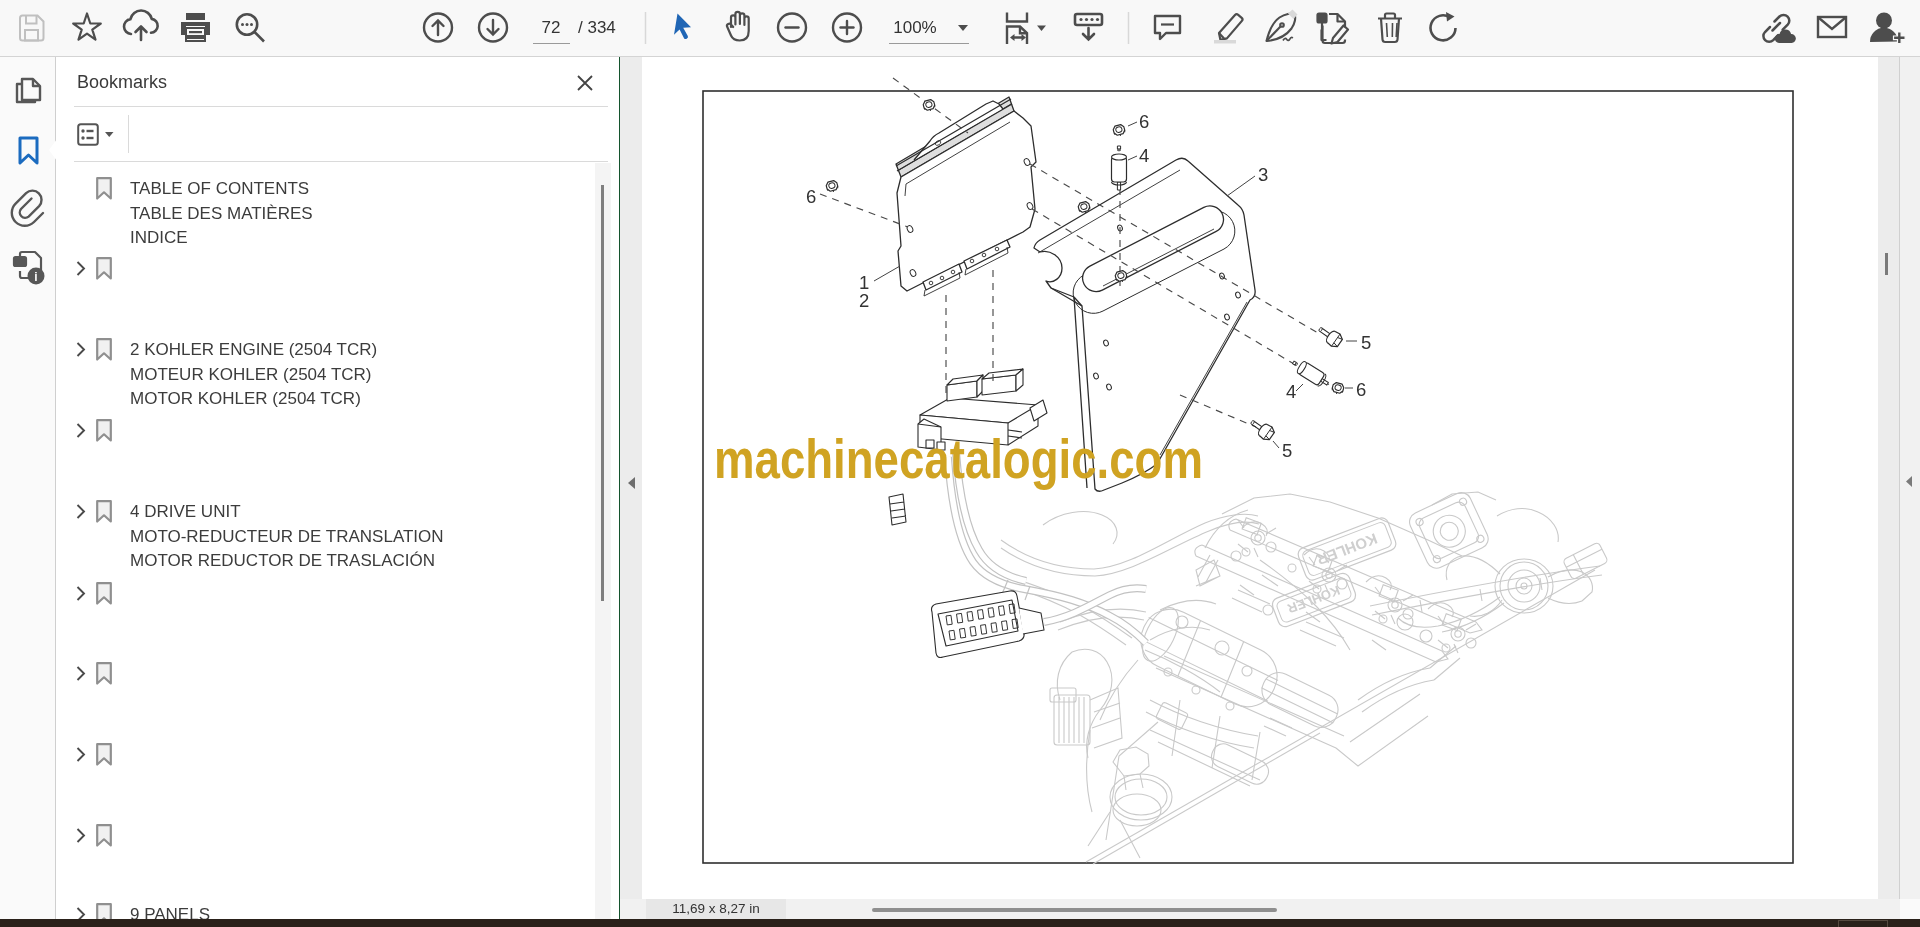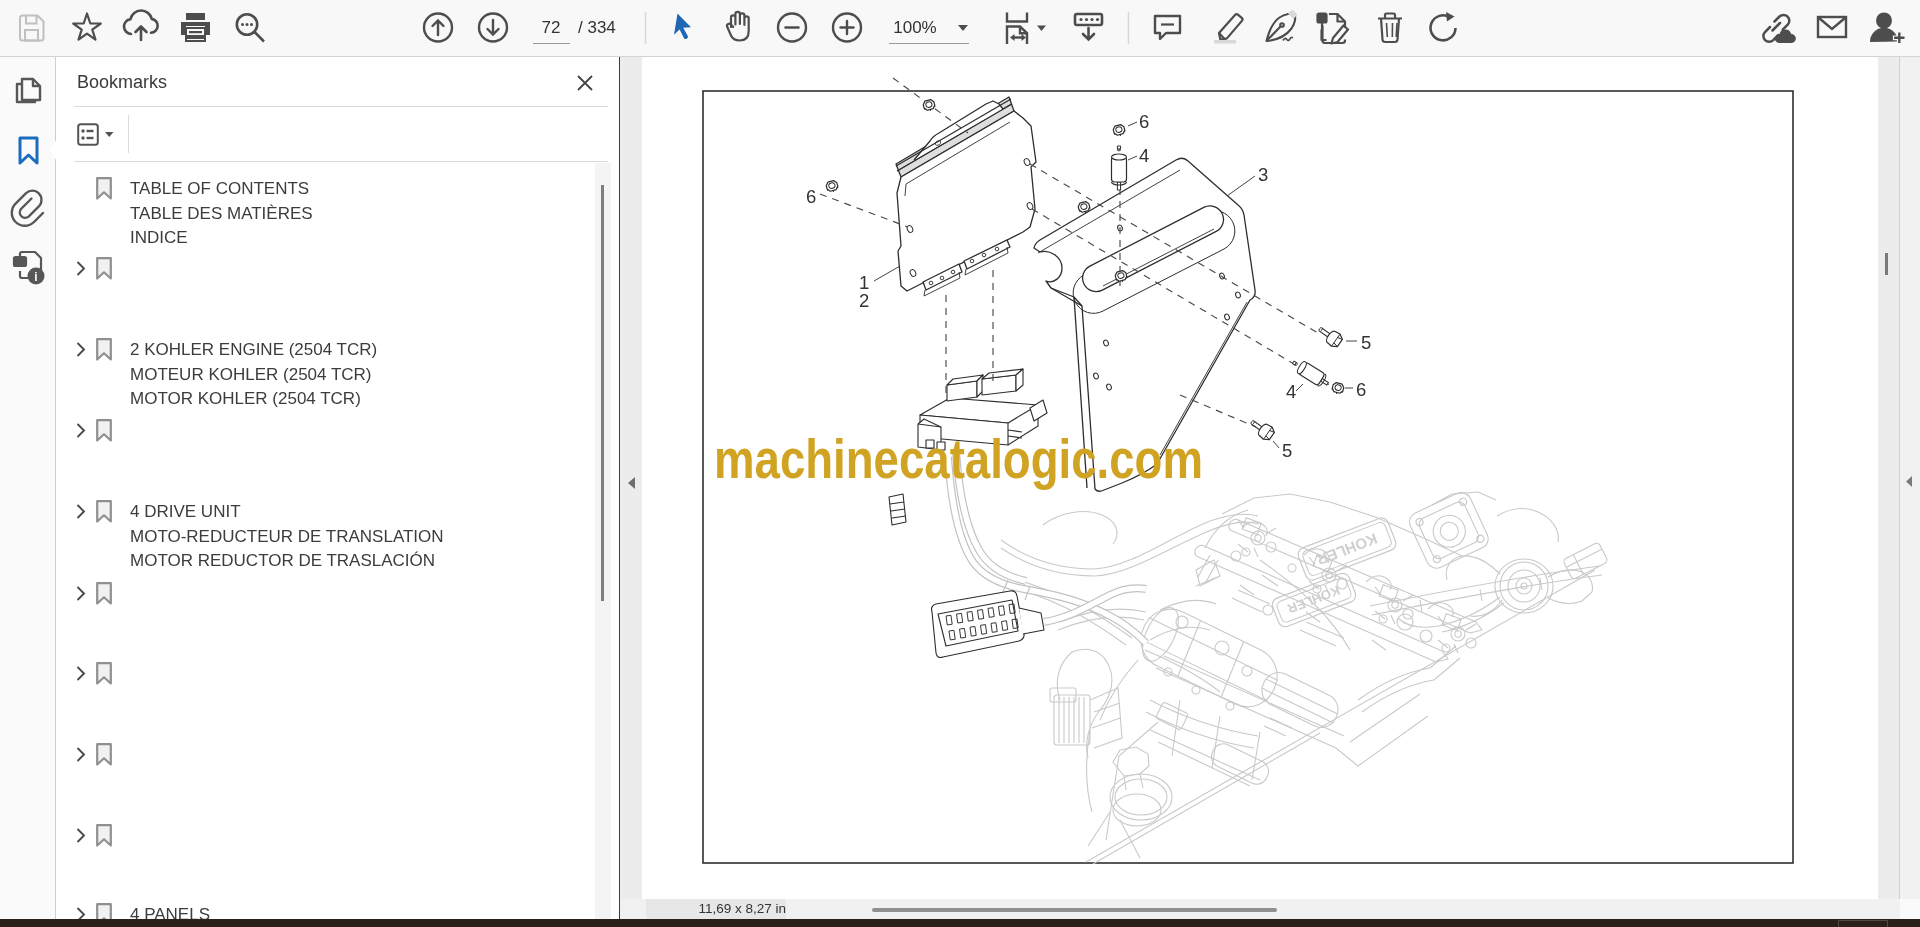--- a/index.html
+++ b/index.html
@@ -522,29 +522,29 @@
     </svg>
     <svg class="abs" style="left:40px;top:767px" width="16" height="23" viewBox="0 0 16 23">
       <path d="M1.2,1.2 h13.6 v20.3 l-6.8,-6.2 l-6.8,6.2 z" fill="#f1f1f1" stroke="#8f8f8f" stroke-width="2.2" stroke-linejoin="round"></path>
     </svg>
     <svg class="abs" style="left:20px;top:850px" width="10" height="15" viewBox="0 0 10 15">
       <path d="M1.5,1 L8,7.5 L1.5,14" fill="none" stroke="#4a4a4a" stroke-width="1.9"></path>
     </svg>
     <svg class="abs" style="left:40px;top:846px" width="16" height="23" viewBox="0 0 16 23">
       <path d="M1.2,1.2 h13.6 v20.3 l-6.8,-6.2 l-6.8,6.2 z" fill="#f1f1f1" stroke="#8f8f8f" stroke-width="2.2" stroke-linejoin="round"></path>
     </svg>
-    <div class="bkitem" style="top:846.2px">4 PANELS</div>
+    <div class="bkitem" style="top:846.2px">9 PANELS</div>
 </div>
 <div class="notch"></div>
 
 <svg class="abs" style="left:626px;top:476px" width="10" height="14" viewBox="0 0 10 14">
  <path d="M9,1 L2,7 L9,13 Z" fill="#6d6d6d"></path>
   </svg>
 <svg class="abs" style="left:1904px;top:475px" width="9" height="13" viewBox="0 0 9 13">
  <path d="M8,1 L2,6.5 L8,12 Z" fill="#7a7a7a"></path>
   </svg>
 <div class="abs" style="left:1885px;top:253px;width:3px;height:22px;background:#7a7a7a;"></div>
 <div class="abs" style="left:646px;top:899px;width:140px;height:20px;background:#e7e7e7;"></div>
-<div class="abs" style="left:646px;top:899px;width:140px;height:20px;font-size:13.5px;color:#333;text-align:right;line-height:20px;">11,69 x 8,27 in</div>
+<div class="abs" style="left:646px;top:899px;width:140px;height:20px;font-size:13.5px;color:#333;text-align:center;line-height:20px;">11,69 x 8,27 in</div>
 <div class="abs" style="left:872px;top:908px;width:405px;height:4px;background:#8f8f8f;border-radius:2px;"></div>
 
 <div id="taskbar"></div>
 <div class="abs" style="left:1838px;top:920px;width:48px;height:6px;border:1px solid #564a40;"></div>
 
 </body></html>

